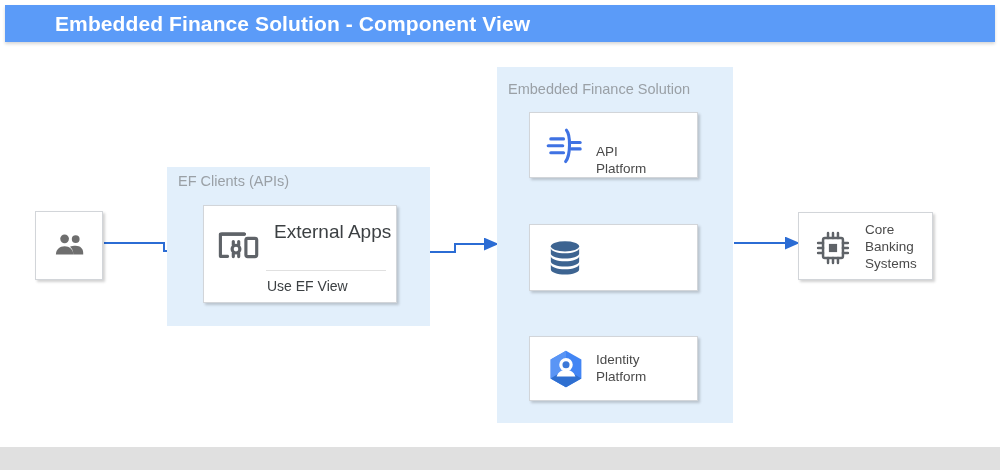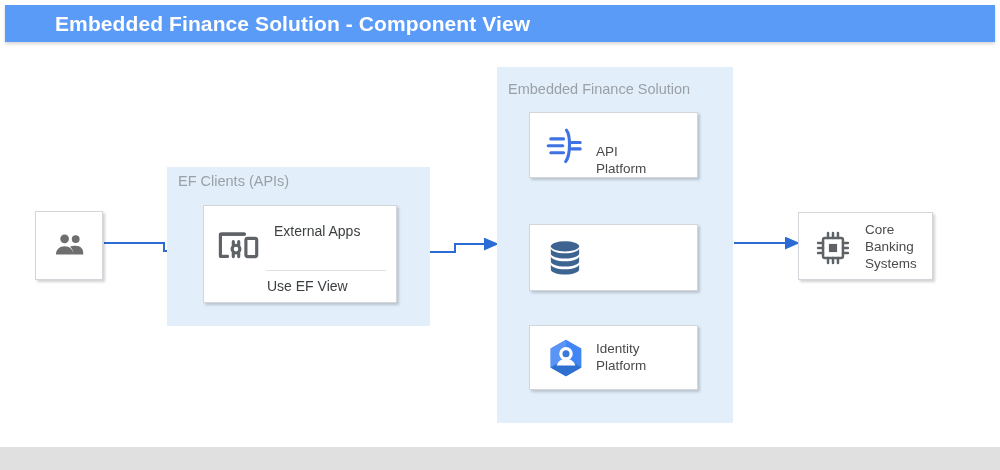--- a/index.html
+++ b/index.html
@@ -116,21 +116,21 @@
     width: 194px;
     height: 98px;
   }
   #icon-devices {
     left: 12px;
     top: 23px;
   }
   #label-external-apps {
     left: 70px;
     top: 17px;
-    font-size: 14px;
+    font-size: 19px;
     color: #3c4043;
   }
   #divider-external-apps {
     position: absolute;
     left: 62px;
     top: 64px;
     width: 120px;
     height: 1px;
     background: #e0e0e0;
   }
@@ -155,21 +155,21 @@
     left: 529px;
     top: 224px;
     width: 169px;
     height: 67px;
   }
   #icon-database { left: 15px; top: 13px; }
   #label-consent-management { left: 66px; top: 15px; }
 
   #node-identity-platform {
     left: 529px;
-    top: 325px;
+    top: 336px;
     width: 169px;
     height: 65px;
   }
   #icon-identity { left: 17px; top: 12px; }
   #label-identity-platform { left: 66px; top: 14px; }
 
   
   #node-core-banking {
     left: 798px;
     top: 212px;

